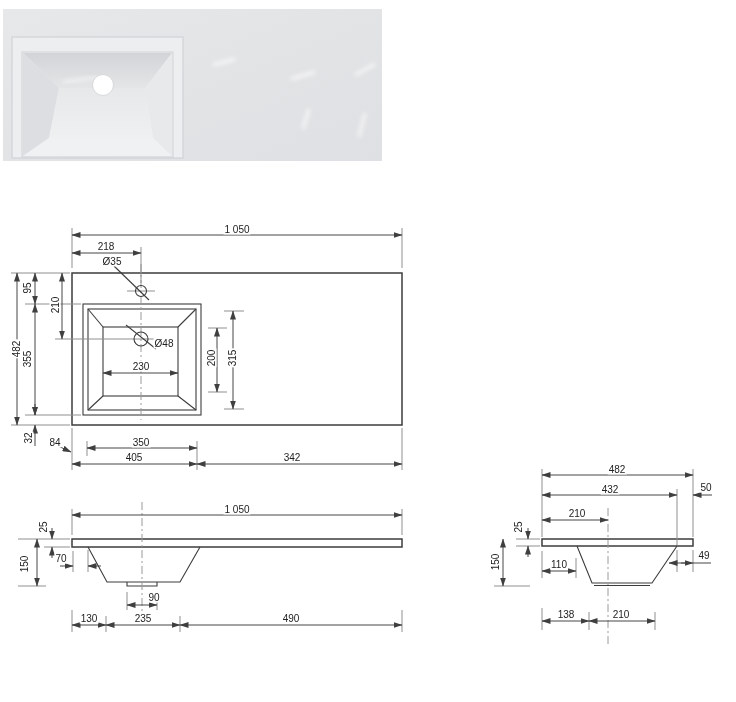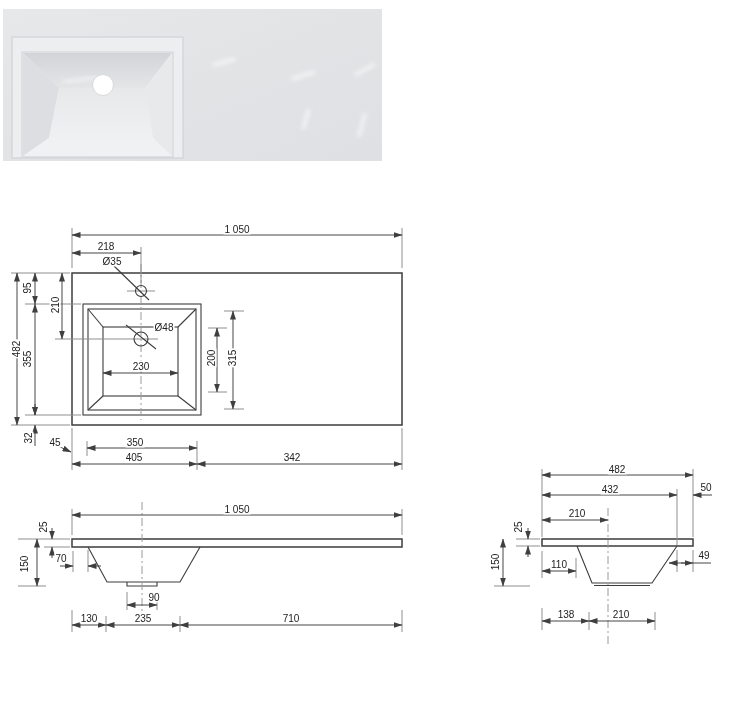--- a/index.html
+++ b/index.html
@@ -213,37 +213,37 @@
   </svg>
 
   <span class="lbl" style="left:237px;top:229px">1 050</span>
   <span class="lbl" style="left:106px;top:246px">218</span>
   <span class="lbl" style="left:112px;top:261px">Ø35</span>
   <span class="lbl v" style="left:16px;top:349px">482</span>
   <span class="lbl v" style="left:27px;top:288px">95</span>
   <span class="lbl v" style="left:27px;top:359px">355</span>
   <span class="lbl v" style="left:28px;top:438px">32</span>
   <span class="lbl v" style="left:55px;top:305px">210</span>
-  <span class="lbl" style="left:55px;top:442px">45</span>
-  <span class="lbl" style="left:135px;top:442px">350</span>
+  <span class="lbl" style="left:55px;top:442px">84</span>
+  <span class="lbl" style="left:141px;top:442px">350</span>
   <span class="lbl" style="left:134px;top:457px">405</span>
   <span class="lbl" style="left:292px;top:457px">342</span>
   <span class="lbl" style="left:141px;top:366px">230</span>
-  <span class="lbl" style="left:164px;top:327px">Ø48</span>
+  <span class="lbl" style="left:164px;top:343px">Ø48</span>
   <span class="lbl v" style="left:211px;top:358px">200</span>
   <span class="lbl v" style="left:232px;top:358px">315</span>
 
   <span class="lbl" style="left:237px;top:509px">1 050</span>
   <span class="lbl v" style="left:43px;top:527px">25</span>
   <span class="lbl v" style="left:24px;top:564px">150</span>
   <span class="lbl" style="left:61px;top:558px">70</span>
   <span class="lbl" style="left:154px;top:597px">90</span>
   <span class="lbl" style="left:89px;top:618px">130</span>
   <span class="lbl" style="left:143px;top:618px">235</span>
-  <span class="lbl" style="left:291px;top:618px">710</span>
+  <span class="lbl" style="left:291px;top:618px">490</span>
 
   <span class="lbl" style="left:617px;top:469px">482</span>
   <span class="lbl" style="left:610px;top:489px">432</span>
   <span class="lbl" style="left:706px;top:487px">50</span>
   <span class="lbl" style="left:577px;top:513px">210</span>
   <span class="lbl v" style="left:518px;top:527px">25</span>
   <span class="lbl v" style="left:495px;top:562px">150</span>
   <span class="lbl" style="left:559px;top:564px">110</span>
   <span class="lbl" style="left:704px;top:555px">49</span>
   <span class="lbl" style="left:566px;top:614px">138</span>

